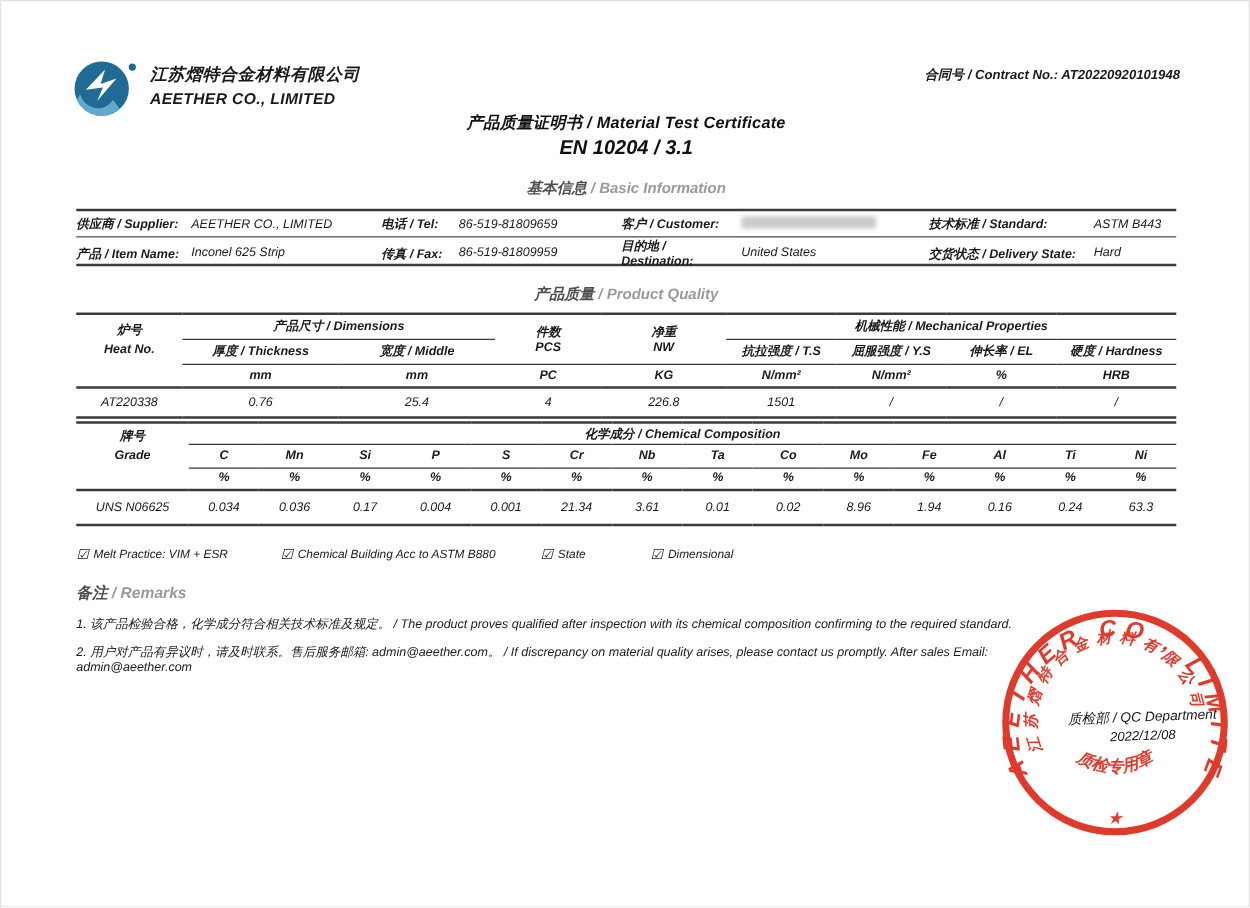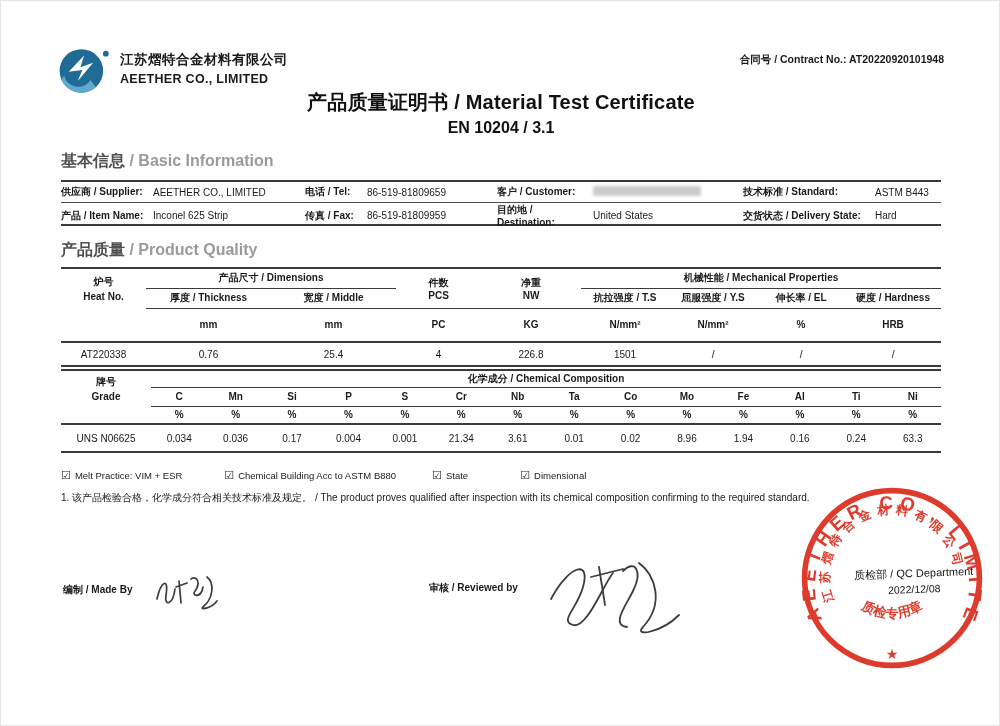--- a/index.html
+++ b/index.html
@@ -1,32 +1,32 @@
 <!DOCTYPE html>
 <html><head>
 <meta charset="utf-8">
 <style>
   * { margin:0; padding:0; box-sizing:border-box; }
   html,body { background:#fff; }
   body { font-family:"Liberation Sans", sans-serif; color:#222; }
-  .page { position:relative; width:1000px; height:726px; background:#fff; border:1px solid #e3e3e3; overflow:hidden; }
+  .page { position:relative; width:1000px; height:726px; background:#fff; border:1px solid #e3e3e3; overflow:hidden;font-style:italic; }
   .content { position:absolute; left:60px; top:0; width:880px; }
 
   
   .hdr { position:absolute; left:55px; top:40px; right:55px; height:58px; }
   .logo { position:absolute; left:0; top:2px; }
   .co { position:absolute; left:64px; top:10px; }
   .co .zh { font-size:13.5px; font-weight:bold; color:#1a1a1a; letter-spacing:.5px; }
   .co .en { font-size:12.5px; font-weight:bold; color:#1a1a1a; margin-top:3px; letter-spacing:.3px; }
   .contract { position:absolute; right:0; top:12px; font-size:10.5px; font-weight:bold; color:#1a1a1a; }
 
   
-  .title { text-align:center; margin-top:88px; font-size:20px; font-weight:bold; color:#111; letter-spacing:.2px; }
+  .title { text-align:center; margin-top:88px; font-size:13px; font-weight:bold; color:#111; letter-spacing:.2px; }
   .subtitle { text-align:center; font-size:16px; font-weight:bold; color:#111; margin-top:3px; }
-  .sec { text-align:left; font-size:16px; font-weight:bold; margin-top:14px; }
+  .sec { text-align:center; font-size:12px; font-weight:bold; margin-top:14px; }
   .sec .zh { color:#4f4f4f; }
   .sec .en { color:#9a9a9a; }
 
   
   .binfo { margin-top:8px; border-top:2px solid #3a3a3a; border-bottom:2px solid #3a3a3a; font-size:10px; }
   .brow { display:grid; grid-template-columns:92px 152px 62px 130px 96px 150px 132px 66px; align-items:center; height:21px; border-bottom:1px solid #4a4a4a; }
   .brow:last-child { border-bottom:none; }
   .brow .lab { font-weight:bold; color:#1a1a1a; }
   .brow .val { color:#1a1a1a; }
   .addr-val { grid-column:2 / 9; }
@@ -35,21 +35,21 @@
   
   table { border-collapse:collapse; table-layout:fixed; width:880px; }
   td { text-align:center; vertical-align:middle; font-size:10px; color:#1a1a1a; overflow:hidden; }
   .qt, .ct { border-top:2px solid #3a3a3a; border-bottom:2px solid #3a3a3a; margin-top:6px; }
   .qt td.hd, .ct td.hd { font-weight:bold; }
   .qt .grp { border-bottom:1.5px solid #3a3a3a; font-weight:bold; }
   .qt tr.rA td { height:20px; }
   .qt tr.rB td { height:20px; border-bottom:1.5px solid #3a3a3a; }
   .qt td.span2 { border-bottom:1.5px solid #3a3a3a; }
   .qt td.heat { border-bottom:none; font-weight:bold; line-height:1.5; }
-  .qt tr.units td { height:34px; font-weight:bold; border-bottom:2px solid #3a3a3a; }
+  .qt tr.units td { height:19px; font-weight:bold; border-bottom:2px solid #3a3a3a; }
   .qt tr.data td { height:24px; }
   .ct .grp { border-bottom:1.5px solid #3a3a3a; font-weight:bold; height:17px; }
   .ct td.grade { border-bottom:none; font-weight:bold; line-height:1.5; }
   .ct tr.elems td { height:19px; font-weight:bold; border-bottom:1.5px solid #3a3a3a; }
   .ct tr.units td { height:18px; font-weight:bold; border-bottom:2px solid #3a3a3a; }
   .ct tr.data td { height:28px; }
 
   
   .checks { margin-top:16px; font-size:9.5px; color:#1a1a1a; display:flex; }
   .check-item { display:inline-flex; align-items:center; }
@@ -276,45 +276,29 @@
         <span class="check-item">
           <span class="cb">☑</span>
           <span class="lbl">State</span>
         </span>
         <span class="check-item">
           <span class="cb">☑</span>
           <span class="lbl">Dimensional</span>
         </span>
       </div>
 
+    <div class="rmk-head">
+      <span class="zh">备注</span><span class="en"> / Remarks</span>
+    </div>
     <div>
         <div class="rmk-line">1. 该产品检验合格，化学成分符合相关技术标准及规定。 / The product proves qualified after inspection with its chemical composition confirming to the required standard.</div>
+        <div class="rmk-line">2. 用户对产品有异议时，请及时联系。售后服务邮箱: admin@aeether.com。 / If discrepancy on material quality arises, please contact us promptly. After sales Email: admin@aeether.com</div>
       </div>
   </div>
 
-  <div class="signs">
-    <span class="sig-label made-lab">编制 / Made By</span>
-    <svg class="sig1" width="90" height="60" viewBox="0 0 90 60">
-      <g fill="none" stroke="#3c3c3c" stroke-width="1.7" stroke-linecap="round">
-        <path d="M8,34 C12,16 20,12 17,30 C15,42 24,40 26,24"></path>
-        <path d="M30,16 L32,38 M27,22 L38,18"></path>
-        <path d="M42,14 C48,10 52,18 46,26 C42,31 52,34 54,22"></path>
-        <path d="M58,12 C66,18 64,34 54,42 C50,45 62,44 68,36"></path>
-      </g>
-    </svg>
-    <span class="sig-label rev-lab">审核 / Reviewed by</span>
-    <svg class="sig2" width="160" height="100" viewBox="0 0 160 100">
-      <g fill="none" stroke="#3c3c3c" stroke-width="1.8" stroke-linecap="round">
-        <path d="M12,52 C30,18 52,12 44,40 C38,62 20,74 34,78 C48,82 64,38 74,26"></path>
-        <path d="M60,20 L66,58 M52,30 L84,22"></path>
-        <path d="M84,24 C96,12 104,24 94,44 C86,60 72,78 88,80"></path>
-        <path d="M100,16 C116,28 126,56 104,80 C94,90 122,86 140,68"></path>
-      </g>
-    </svg>
-  </div>
 
   <svg class="stamp" viewBox="0 0 200 200">
     <defs>
       <path id="arcOuter" d="M 26,144 A 82,82 0 1 1 174,144"></path>
       <path id="arcZh" d="M 38,124 A 67,67 0 1 1 162,124"></path>
       <path id="arcBottom" d="M 48,112 A 60,60 0 0 0 152,112"></path>
     </defs>
     <circle cx="100" cy="100" r="93" fill="none" stroke="#dd2b1c" stroke-width="6"></circle>
     <text font-size="20" font-weight="bold" fill="#dd2b1c" letter-spacing="1">
       <textPath href="#arcOuter" textLength="350">AEETHER CO., LIMITED</textPath>

